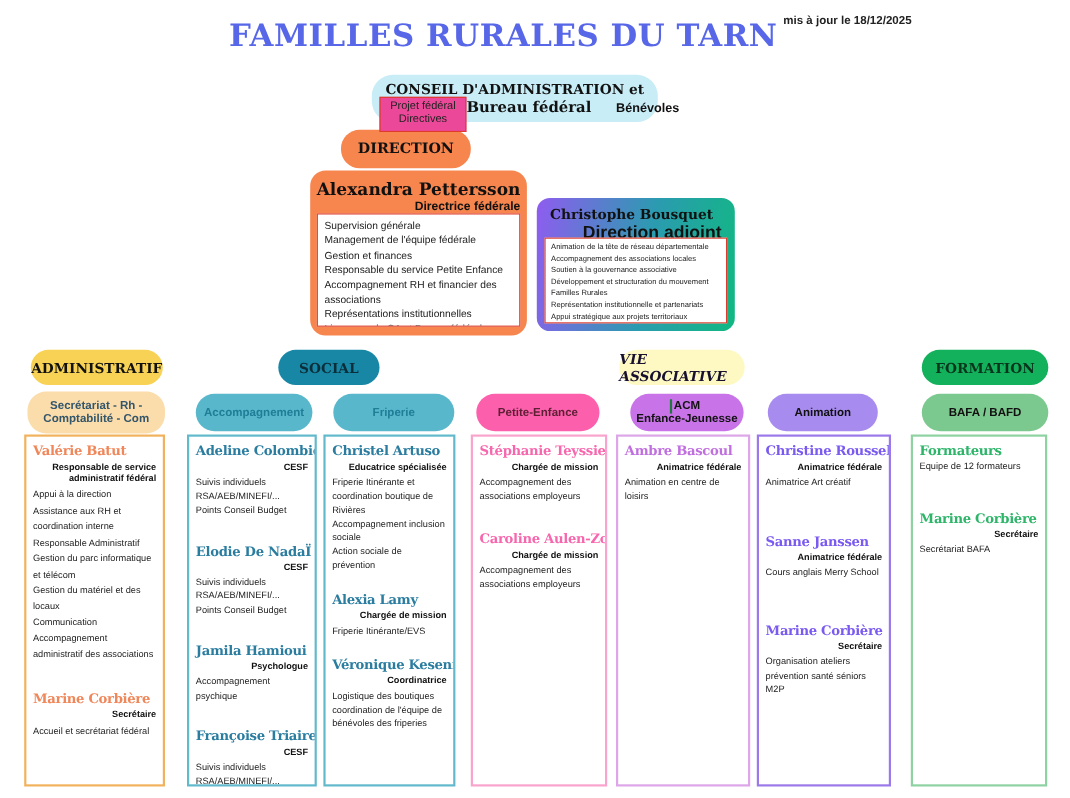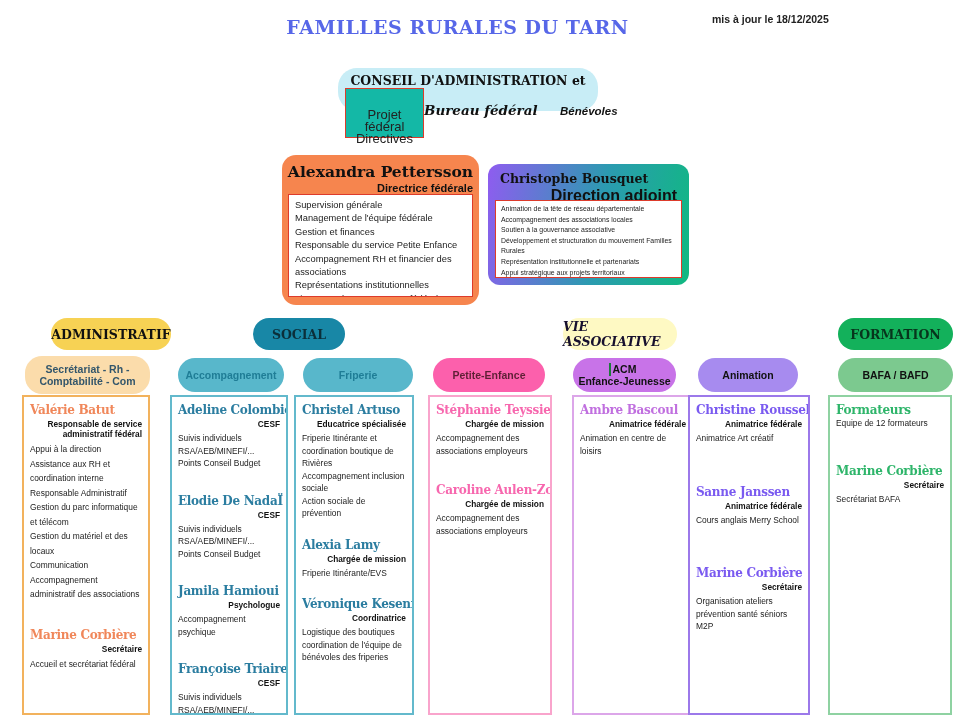--- a/index.html
+++ b/index.html
@@ -1,56 +1,56 @@
 <!DOCTYPE html>
 <html><head>
 <meta charset="utf-8">
 <style>
   html,body{margin:0;padding:0;background:#fff;}
   .canvas{position:relative;width:973px;height:725px;background:#ffffff;
     font-family:"Liberation Sans",sans-serif;overflow:hidden;}
 
   .title{position:absolute;top:16px;left:0;width:915px;text-align:center;
-    font-family:"DejaVu Serif",serif;font-weight:700;font-size:19px;color:#5767E8;letter-spacing:.5px;}
+    font-family:"DejaVu Serif",serif;font-weight:700;font-size:28px;color:#5767E8;letter-spacing:.5px;}
   .updated{position:absolute;top:13px;left:712px;font-size:10.5px;font-weight:700;color:#222;}
 
   .conseil{position:absolute;left:338px;top:68px;width:260px;height:38px;background:#C8EDF6;
     border-radius:19px;text-align:center;padding-top:5px;box-sizing:content-box;}
   .conseil-l1{font-family:"DejaVu Serif",serif;font-weight:700;font-size:12.5px;color:#111;}
-  .conseil-l2{text-align:right;padding-left:86px;margin-top:13px;white-space:nowrap;font-style:italic;}
+  .conseil-l2{text-align:right;padding-left:86px;margin-top:1px;white-space:nowrap;}
   .conseil-l2 .bf{font-family:"DejaVu Serif",serif;font-weight:700;font-size:13.5px;color:#111;}
   .conseil-l2 .ben{font-weight:700;font-size:11.5px;color:#111;margin-left:18px;}
 
-  .projet{position:absolute;left:345px;top:88px;width:77px;height:28px;background:#14b8a6;
-    border:1.6px solid #DD3B2B;text-align:center;font-size:13px;color:#222;line-height:12px;
-    padding-top:20px;z-index:3;}
+  .projet{position:absolute;left:345px;top:88px;width:77px;height:28px;background:#ec4899;
+    border:1.6px solid #DD3B2B;text-align:center;font-size:10px;color:#222;line-height:12px;
+    padding-top:2px;z-index:3;}
 
   .direction{position:absolute;left:310px;top:118px;width:118px;height:35px;background:#F6854E;
     border-radius:17px;text-align:center;line-height:35px;font-family:"DejaVu Serif",serif;
     font-weight:700;font-size:13px;color:#111;z-index:2;}
 
   .card-a{position:absolute;left:282px;top:155px;width:197px;height:150px;background:#F6854E;
     border-radius:14px;z-index:1;}
   .card-a .nm{font-family:"DejaVu Serif",serif;font-weight:700;font-size:15.5px;color:#111;
     text-align:center;margin-top:7px;}
   .card-a .rl{font-weight:700;font-size:11px;color:#111;text-align:right;padding-right:6px;margin-top:1px;}
   .card-a .tasks{position:absolute;left:6px;right:6px;top:39px;bottom:8px;background:#fff;
     border:1.6px solid #DD3B2B;padding:4px 6px;font-size:9.3px;line-height:13.4px;color:#222;overflow:hidden;}
 
-  .card-c{position:absolute;left:488px;top:164px;width:201px;height:121px;border-radius:12px;
+  .card-c{position:absolute;left:488px;top:180px;width:180px;height:121px;border-radius:12px;
     background:linear-gradient(100deg,#8F5CF0 0%,#2B9BB0 55%,#10B981 100%);}
   .card-c .nm{font-family:"DejaVu Serif",serif;font-weight:700;font-size:12.5px;color:#111;
     padding:7px 0 0 12px;}
   .card-c .rl{font-weight:700;font-size:16px;color:#111;text-align:right;padding-right:12px;margin-top:1px;}
   .card-c .tasks{position:absolute;left:7px;right:7px;top:36px;bottom:7px;background:#fff;
     border:1.6px solid #DD3B2B;padding:3px 5px;font-size:6.9px;line-height:10.6px;color:#222;overflow:hidden;}
 
   .dept{position:absolute;top:318px;height:32px;border-radius:16px;display:flex;align-items:center;
     justify-content:center;font-family:"DejaVu Serif",serif;font-weight:700;font-size:12.5px;}
-  .dept-administratif{left:28px;width:120px;margin-left:23px;}
+  .dept-administratif{left:28px;width:120px;}
   .dept-social{left:253px;width:92px;}
   .dept-vie-associative{left:563px;width:114px;}
   .dept-formation{left:838px;width:115px;}
 
   .sub{position:absolute;top:358px;height:34px;border-radius:17px;display:flex;align-items:center;
     justify-content:center;font-weight:700;font-size:10.5px;text-align:center;white-space:pre-line;
     line-height:12px;}
   .sub-secretariat{left:25px;top:356px;width:125px;height:38px;}
   .sub-accompagnement{left:178px;width:106px;}
   .sub-friperie{left:303px;width:110px;}
@@ -59,21 +59,21 @@
   .sub-animation{left:698px;width:100px;}
   .sub-bafa{left:838px;width:115px;}
   .text-cursor{position:absolute;top:5px;left:calc(50% - 16px);width:2px;height:13px;background:#1d7a3c;}
 
   .col{position:absolute;top:395px;height:320px;background:#fff;border:2px solid;padding:6px 6px;
     box-sizing:border-box;overflow:hidden;}
   .col-administratif{left:22px;width:128px;}
   .col-accompagnement{left:170px;width:118px;}
   .col-friperie{left:294px;width:120px;}
   .col-petite-enfance{left:428px;width:124px;}
-  .col-acm{left:560px;width:122px;margin-left:12px;}
+  .col-acm{left:560px;width:122px;}
   .col-animation{left:688px;width:122px;}
   .col-formation{left:828px;width:124px;}
 
   .entry{margin-bottom:16px;}
   .entry .nm{font-family:"DejaVu Serif",serif;font-weight:700;font-size:12px;line-height:14px;
     letter-spacing:-.3px;white-space:nowrap;}
   .entry .rl{font-weight:700;font-size:8.3px;color:#111;text-align:right;line-height:10px;margin:2px 0 3px;}
   .entry .ln{font-size:8.4px;color:#222;line-height:12.5px;}
   .col-administratif .entry{margin-bottom:26px;}
   .col-administratif .ln{line-height:14.5px;}
@@ -97,20 +97,21 @@
       <span class="bf">Bureau fédéral</span>
       <span class="ben">Bénévoles</span>
     </div>
   </div>
 
   <div class="projet">
     <div>Projet fédéral</div>
     <div>Directives</div>
   </div>
 
+  <div class="direction">DIRECTION</div>
 
   <div class="card-a">
     <div class="nm">Alexandra Pettersson</div>
     <div class="rl">Directrice fédérale</div>
     <div class="tasks">
         <div>Supervision générale</div>
         <div>Management de l'équipe fédérale</div>
         <div>Gestion et finances</div>
         <div>Responsable du service Petite Enfance</div>
         <div>Accompagnement RH et financier des associations</div>

